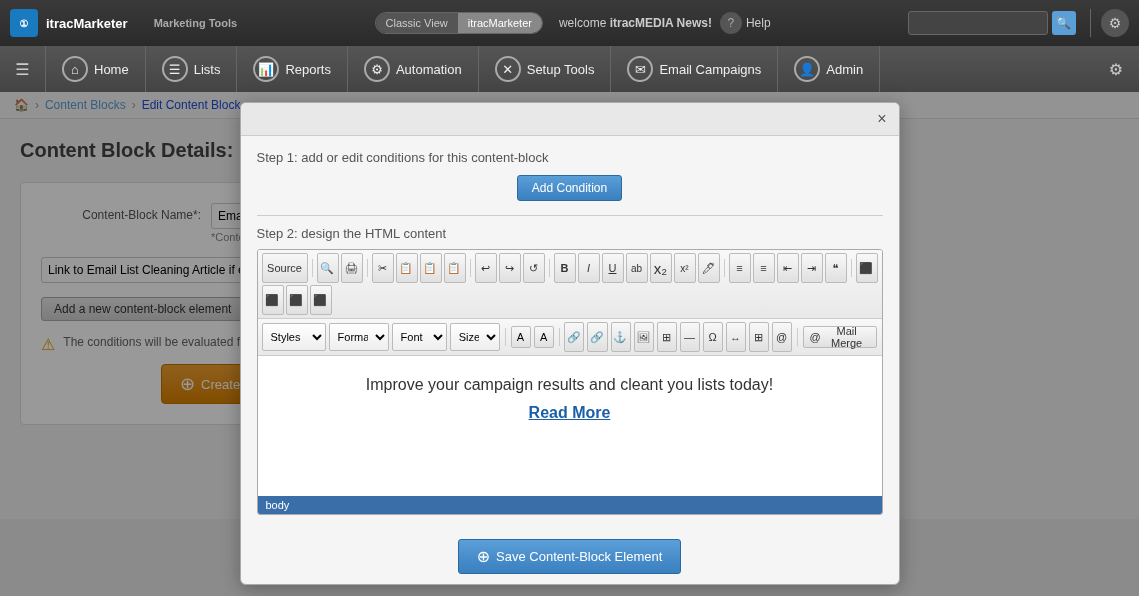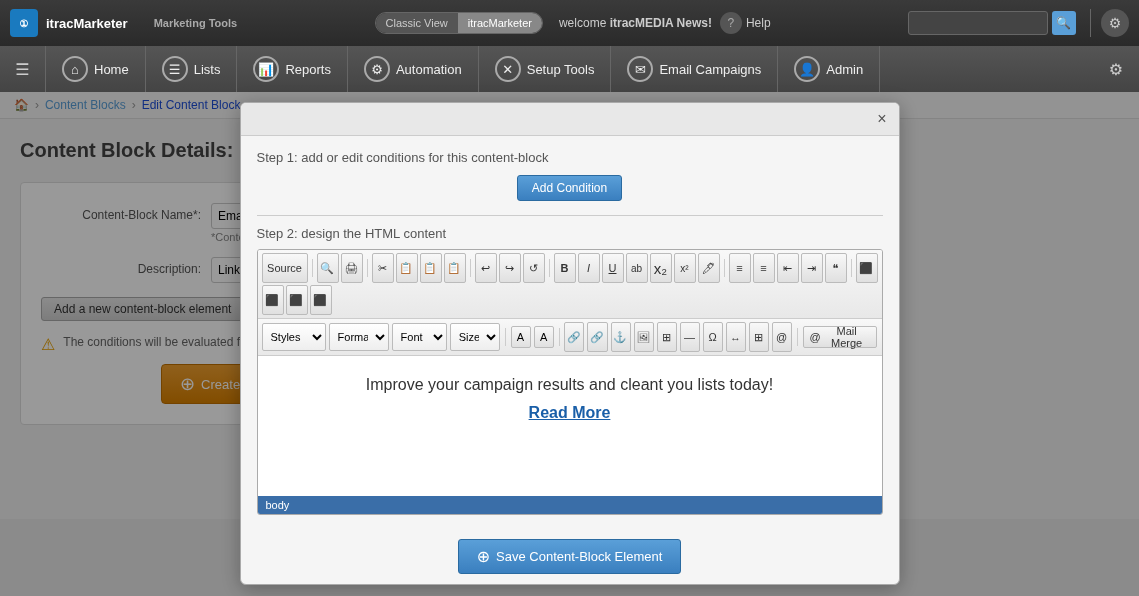--- a/index.html
+++ b/index.html
@@ -571,21 +571,20 @@
 
   <div class="form-section">
     <div class="form-row">
       <div class="form-label">Content-Block Name*:</div>
       <div>
         <input class="form-input form-input-wide" type="text" value="Email Tip - List Cleaning" style="">
         <div class="form-hint">*Content block name is for reporting use only.</div>
       </div>
     </div>
     <div class="form-row">
-      <div class="form-label">Description:</div>
       <input class="form-input form-input-wide" type="text" value="Link to Email List Cleaning Article if email c" style="">
     </div>
     <div class="form-row">
       <button class="add-element-btn">Add a new content-block element</button>
     </div>
     <div class="conditions-note">
       <span class="warning-icon">⚠</span>
       <span>The conditions will be evaluated from top to bottom a</span>
     </div>
     <button class="create-btn">

